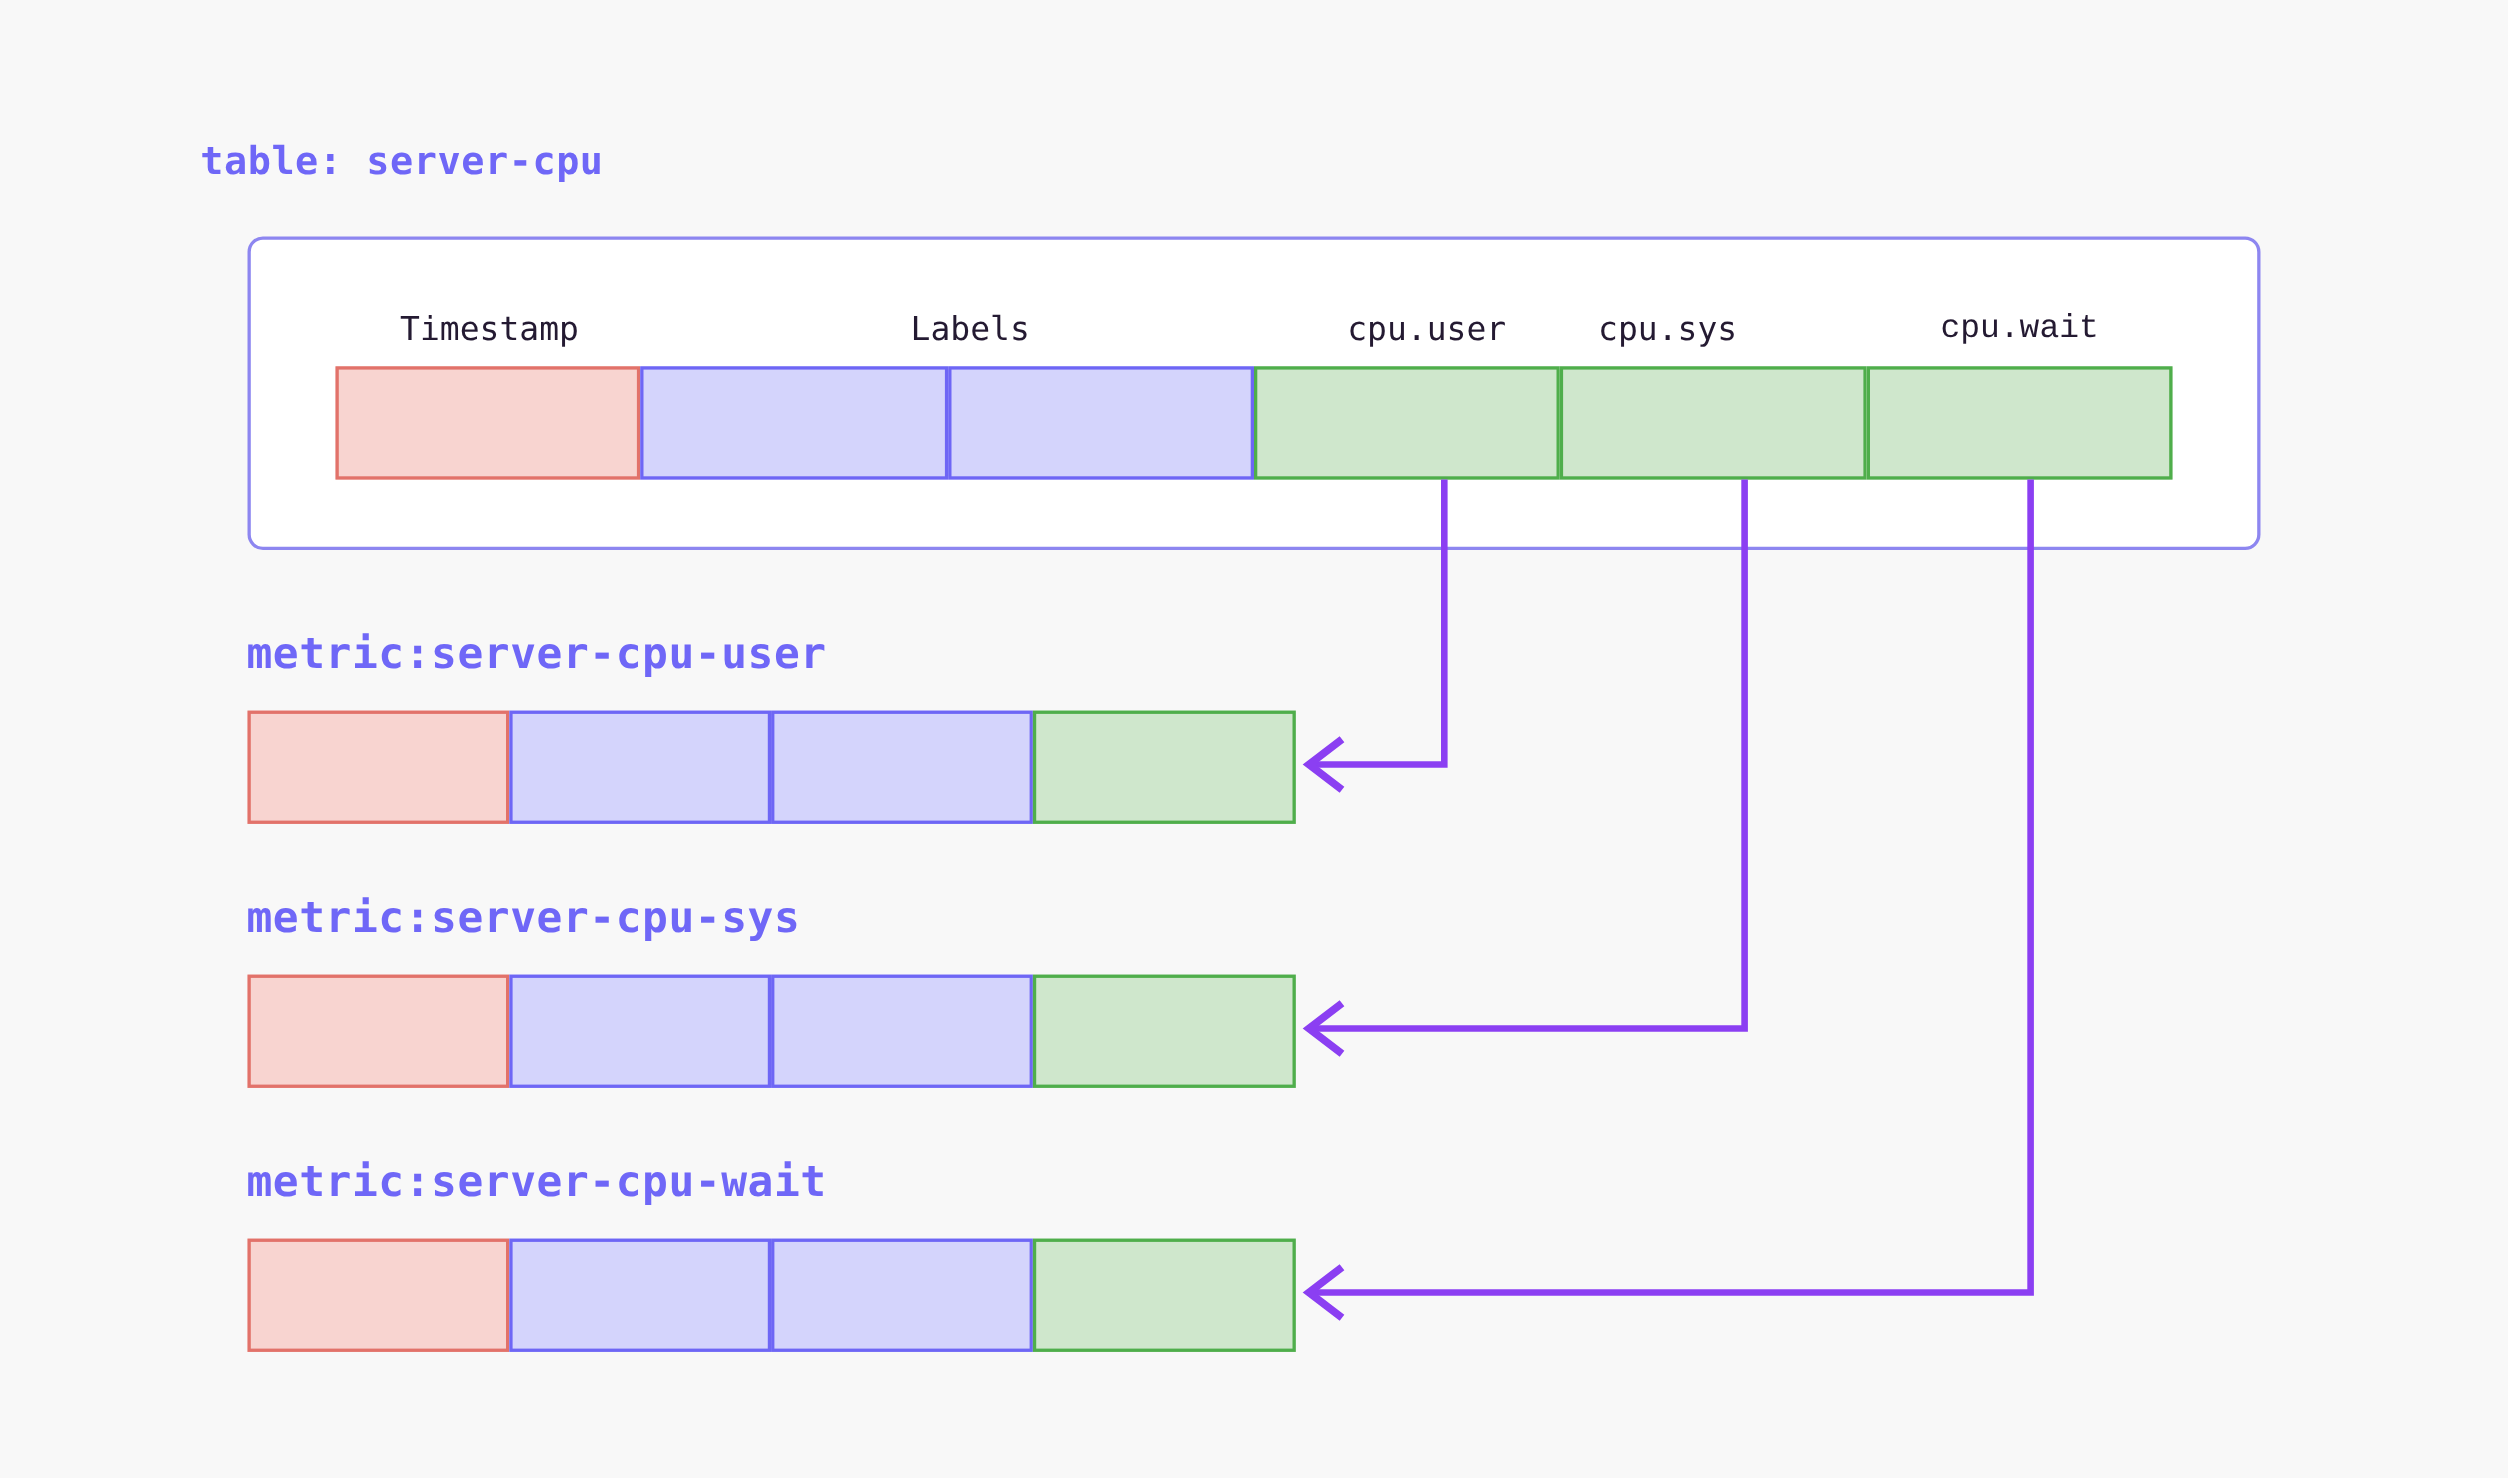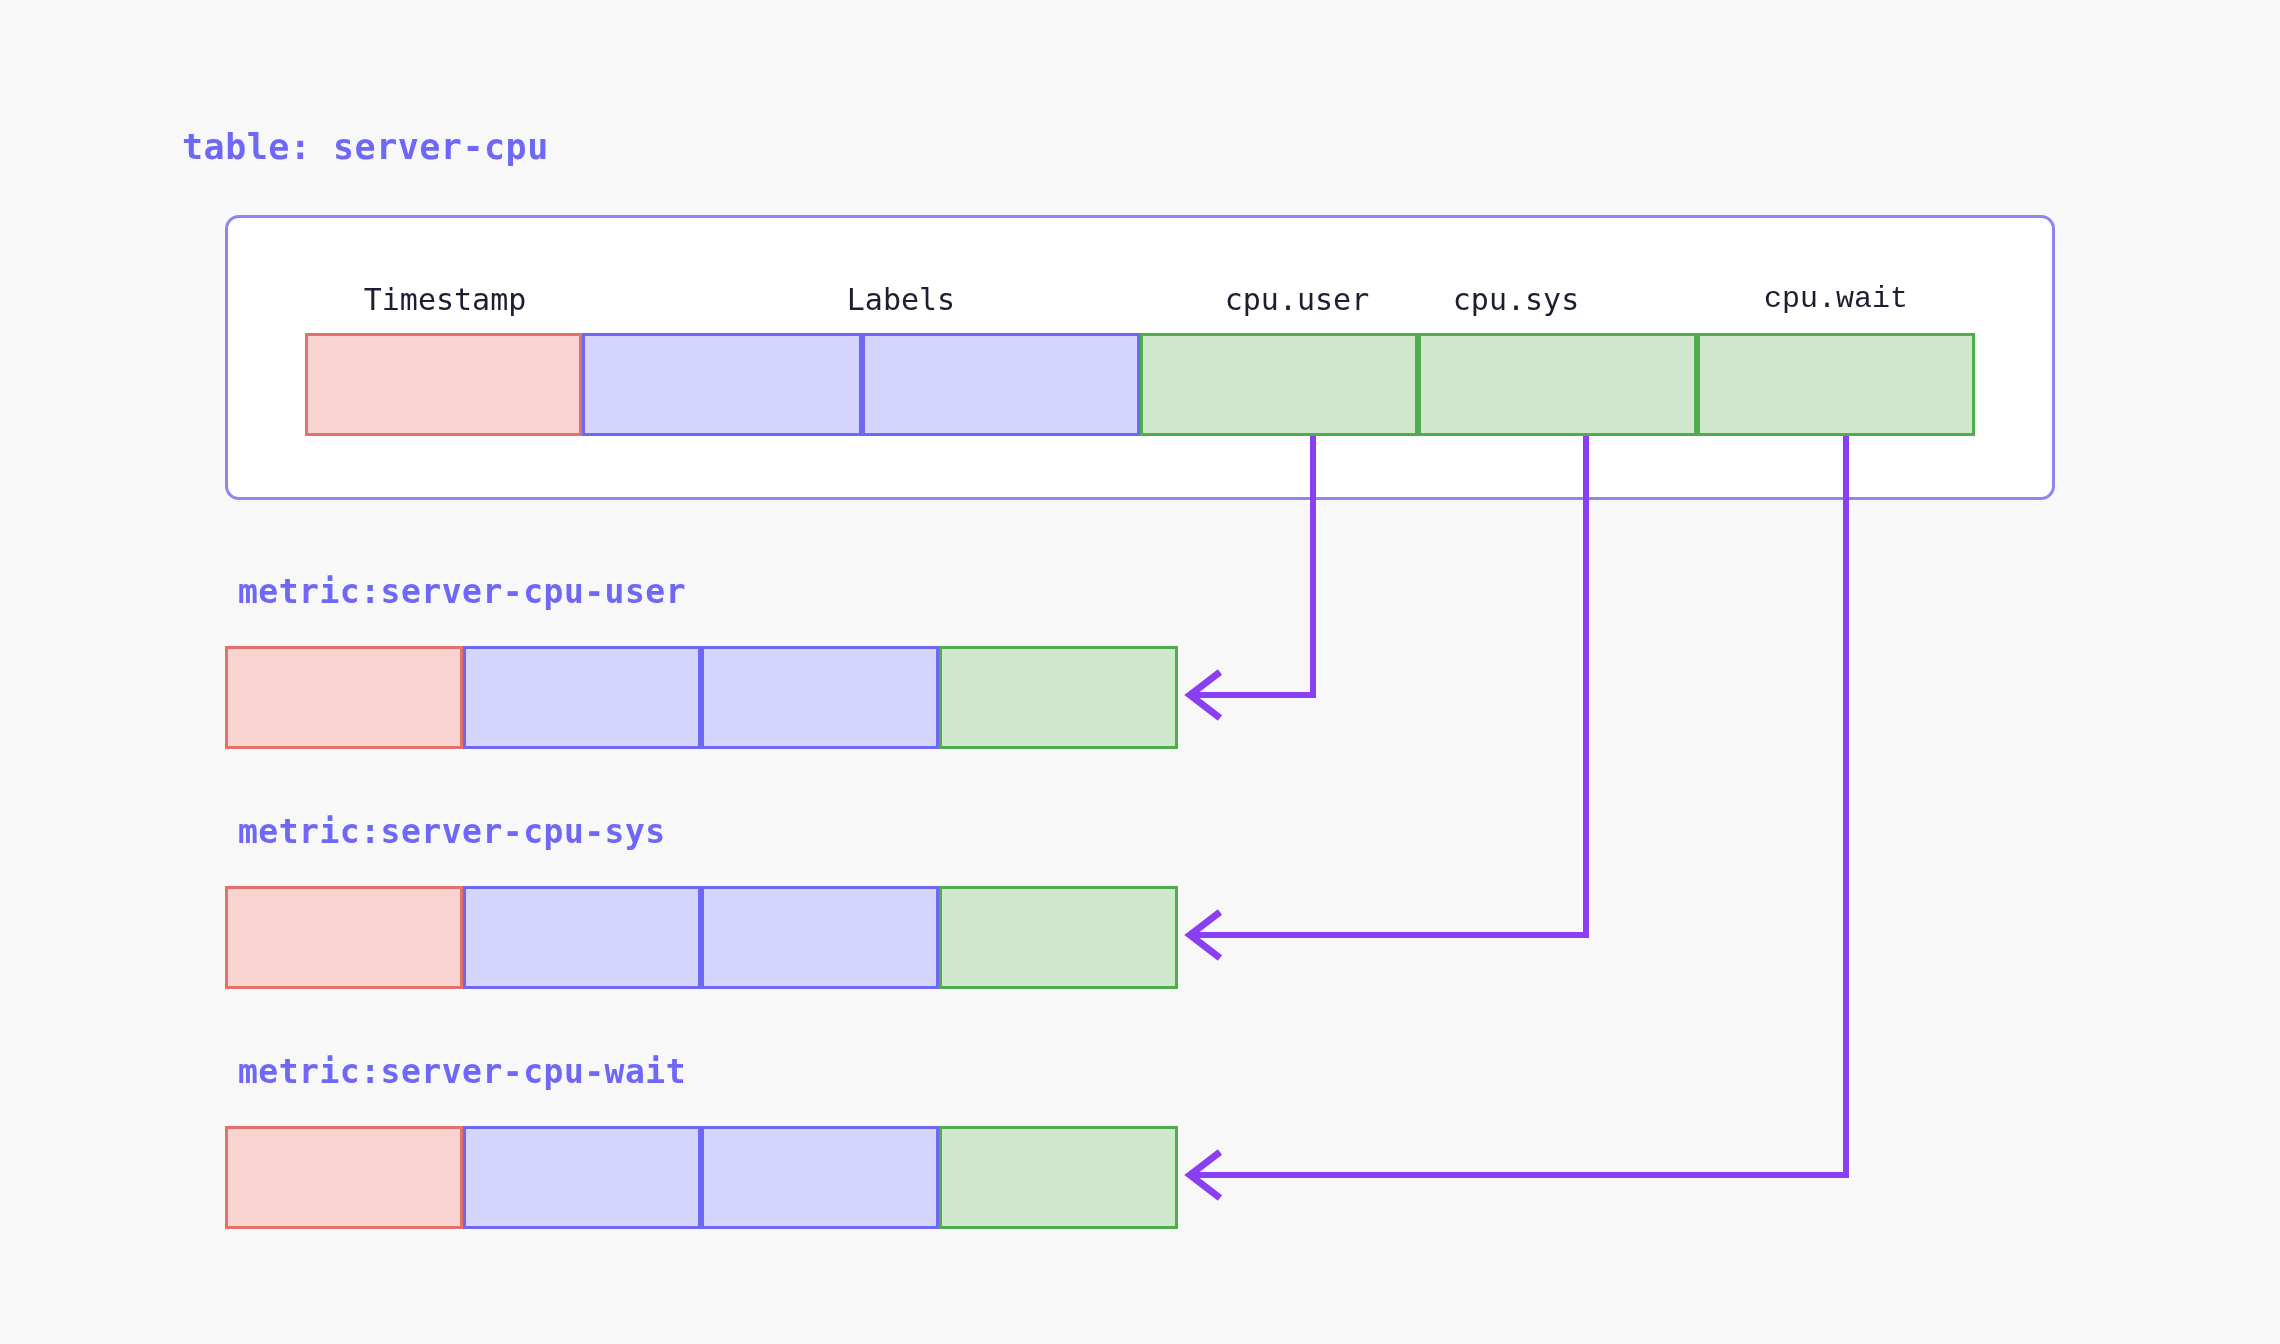--- a/index.html
+++ b/index.html
@@ -29,22 +29,22 @@
     font-weight: bold;
     white-space: pre;
     letter-spacing: 0.5px;
   }
   #table-title {
     left: 182px;
     top: 127px;
     font-size: 35px;
   }
   .metric-title {
-    left: 238px;
-    font-size: 33px;
+    left: 224px;
+    font-size: 39px;
   }
   #metric-title-0 { top: 572px; }
   #metric-title-1 { top: 812px; }
   #metric-title-2 { top: 1052px; }
 
   
   #table-card {
     position: absolute;
     left: 225px;
     top: 215px;
@@ -102,21 +102,21 @@
 <body>
 
 <div id="stage">
 
   <div class="heading" id="table-title">table: server-cpu</div>
 
   <div id="table-card"></div>
 
   <div id="col-headers">
       <div class="col-header" style="left: 445px;">Timestamp</div>
-      <div class="col-header" style="left: 901px;">Labels</div>
+      <div class="col-header" style="left: 882px;">Labels</div>
       <div class="col-header" style="left: 1277px; margin-left: 20px;">cpu.user</div>
       <div class="col-header" style="left: 1516px;">cpu.sys</div>
       <div class="col-header" style="left: 1836px; font-family: Liberation Mono, monospace;">cpu.wait</div>
     </div>
 
   <div id="table-row">
       <div class="cell table-cell pink" style="left: 305px; width: 277px;"></div>
       <div class="cell table-cell blue" style="left: 582px; width: 280px;"></div>
       <div class="cell table-cell blue" style="left: 862px; width: 278px;"></div>
       <div class="cell table-cell green" style="left: 1140px; width: 278px;"></div>

